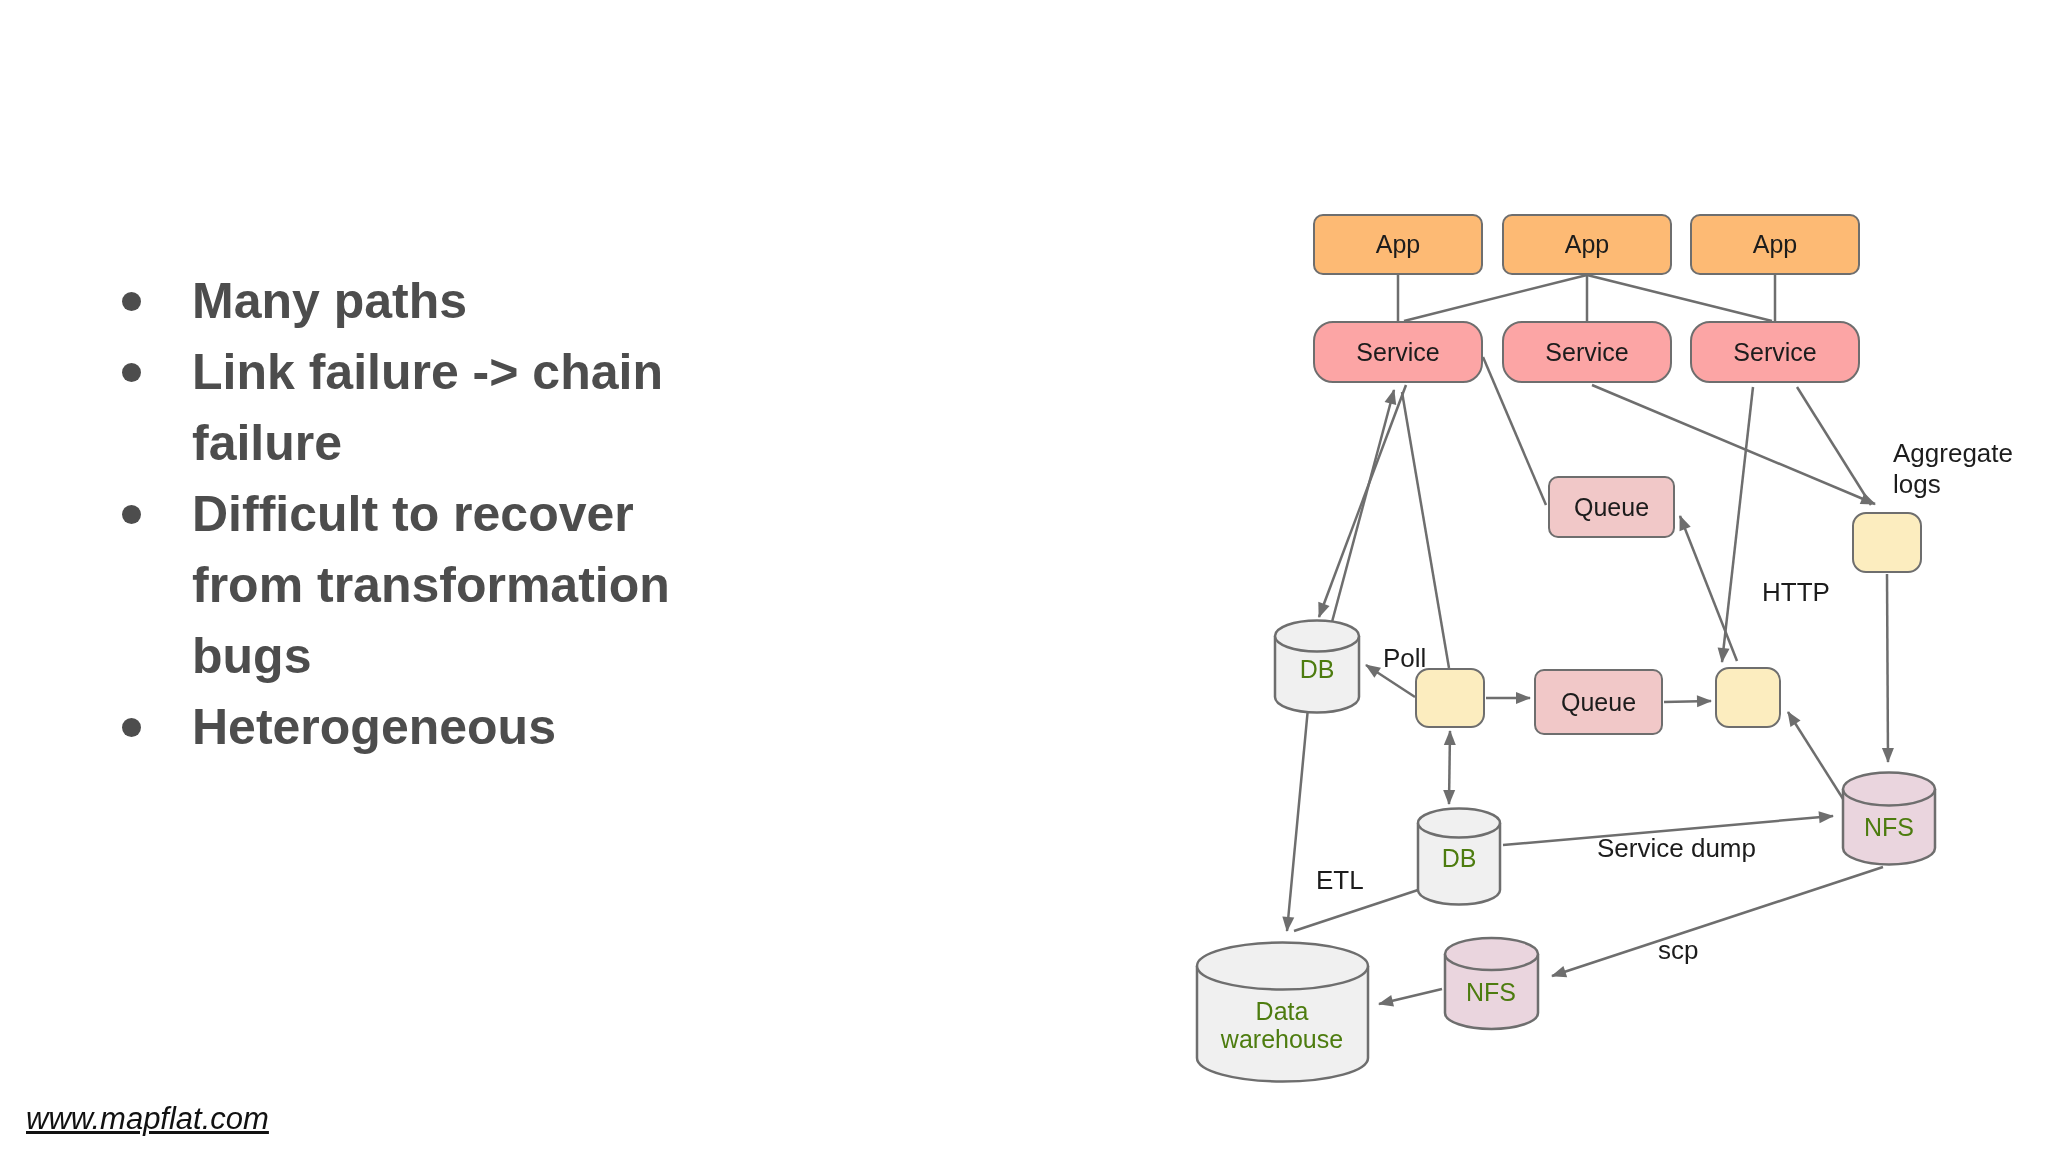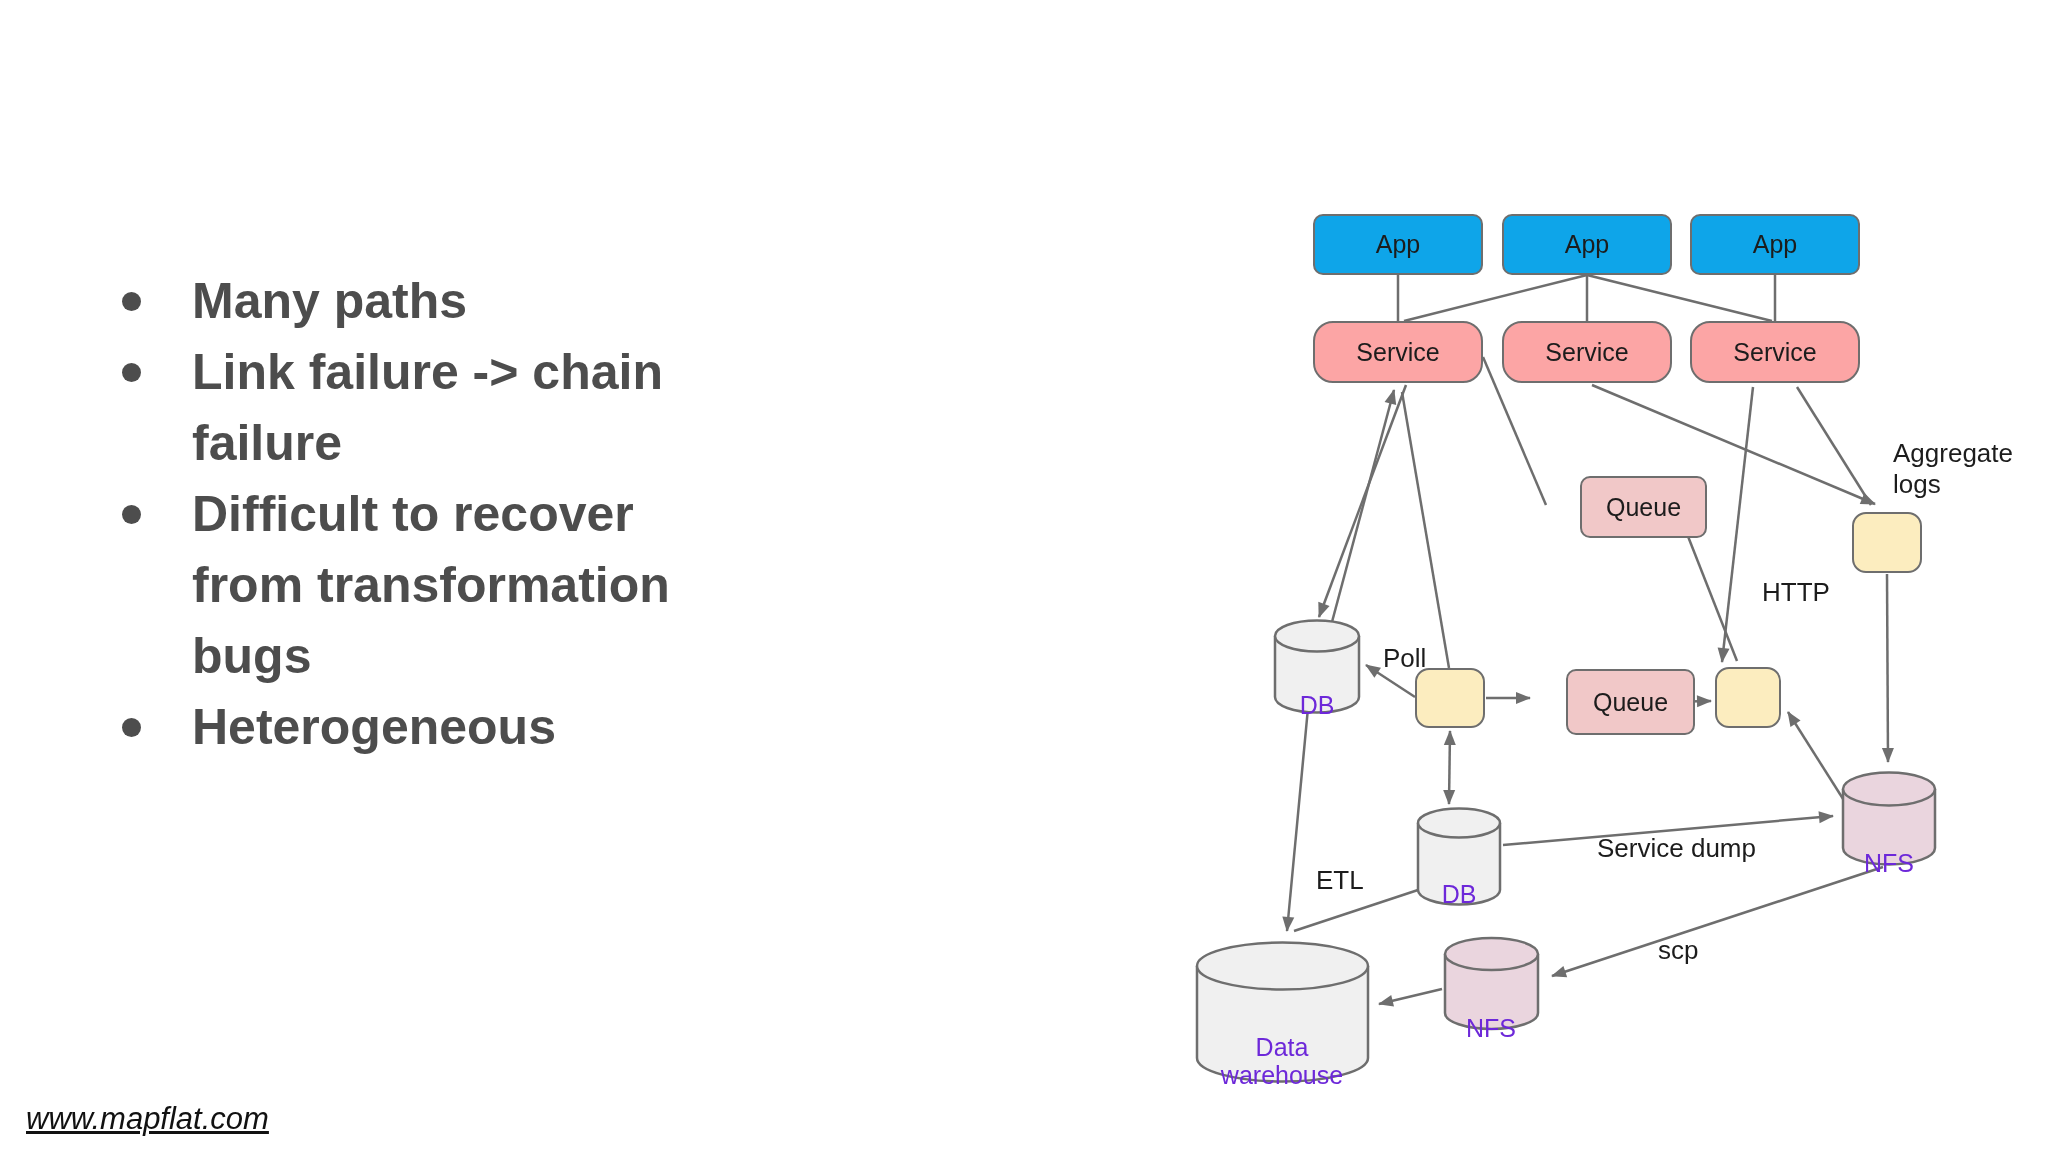--- a/index.html
+++ b/index.html
@@ -24,27 +24,27 @@
   .footer{
     position:absolute;left:26px;top:1101px;font-size:31px;font-style:italic;color:#111111;text-decoration:underline;
   }
   .edges{position:absolute;left:0;top:0;}
   .node{
     position:absolute;box-sizing:border-box;border:2.5px solid #6e6e6e;border-radius:10px;
     display:flex;align-items:center;justify-content:center;
     font-size:25px;color:#1c1c1c;text-align:center;
   }
   .node.small{border-radius:14px;}
-  .app{background:#0ea5e9;}
+  .app{background:#fdba74;}
   .service{background:#fca5a5;border-radius:20px;}
-  .queue{background:#f1c8c8;margin-left:32px;}
+  .queue{background:#f1c8c8;}
   .worker{background:#fcedbf;}
   .cyl-label{
-    position:absolute;transform:translate(-50%,-50%);font-size:25px;color:#6d28d9;
-    text-align:center;white-space:nowrap;margin-top:36px;
+    position:absolute;transform:translate(-50%,-50%);font-size:25px;color:#4d7c0f;
+    text-align:center;white-space:nowrap;
   }
   .cyl-label.wrap{white-space:normal;width:160px;line-height:28px;}
   .edge-label{
     position:absolute;font-size:26px;color:#1c1c1c;line-height:31px;
   }
 </style>
 </head>
 <body>
 
 <div class="slide">

